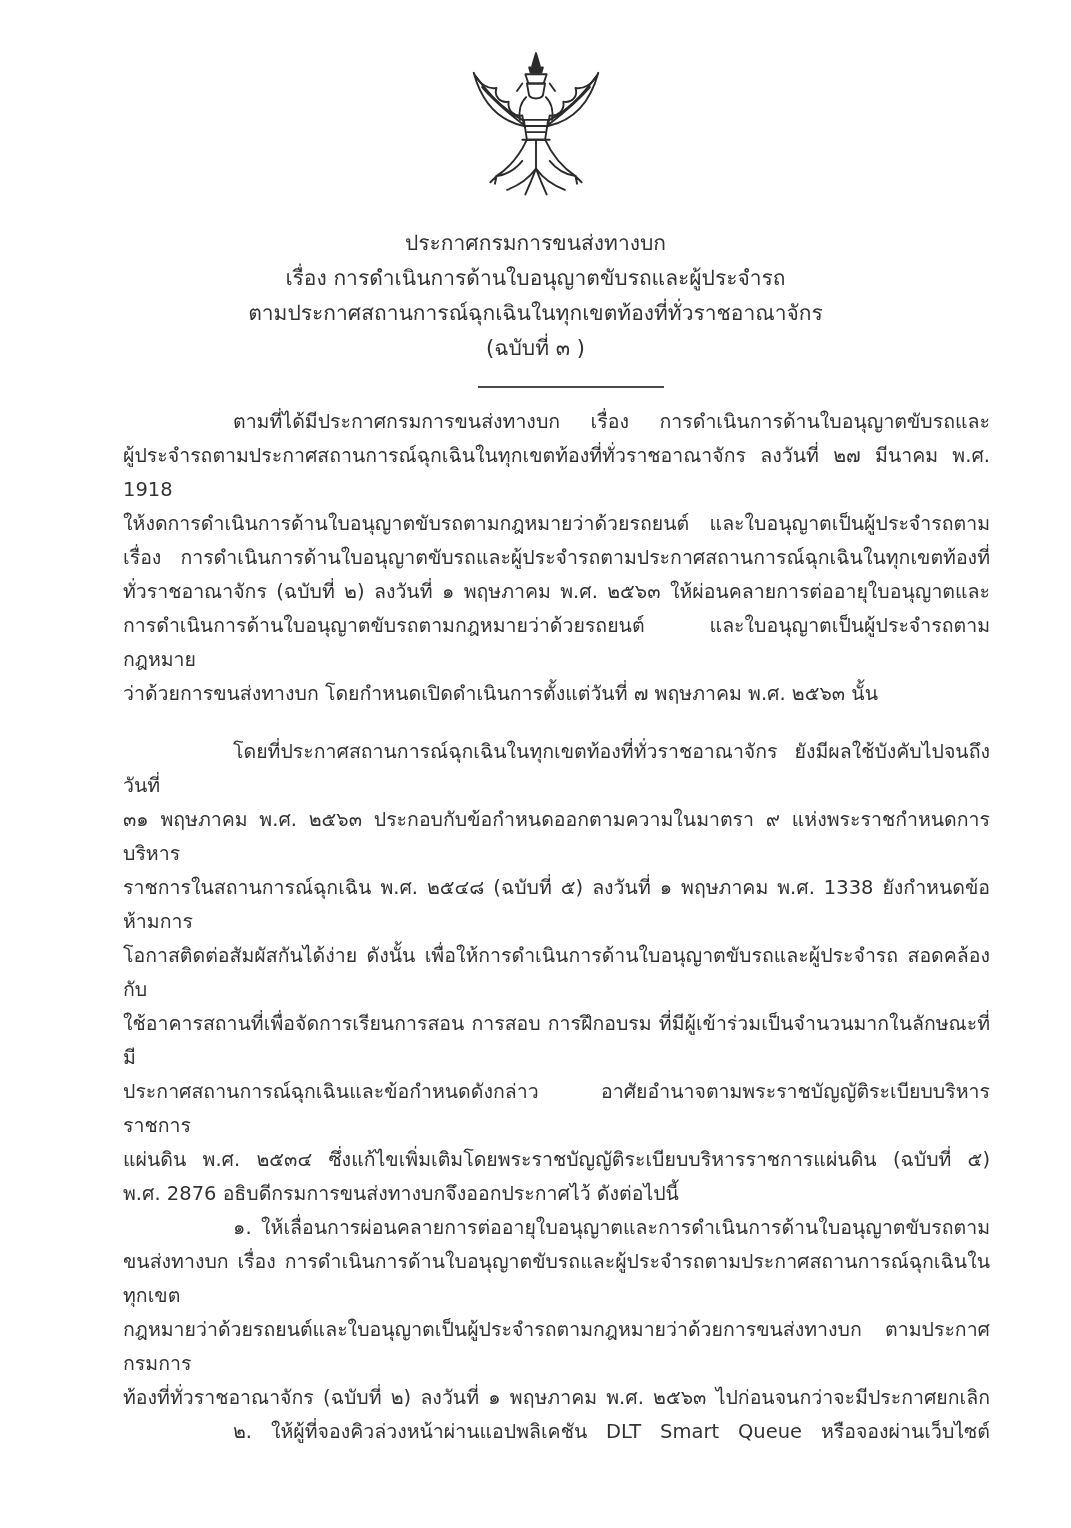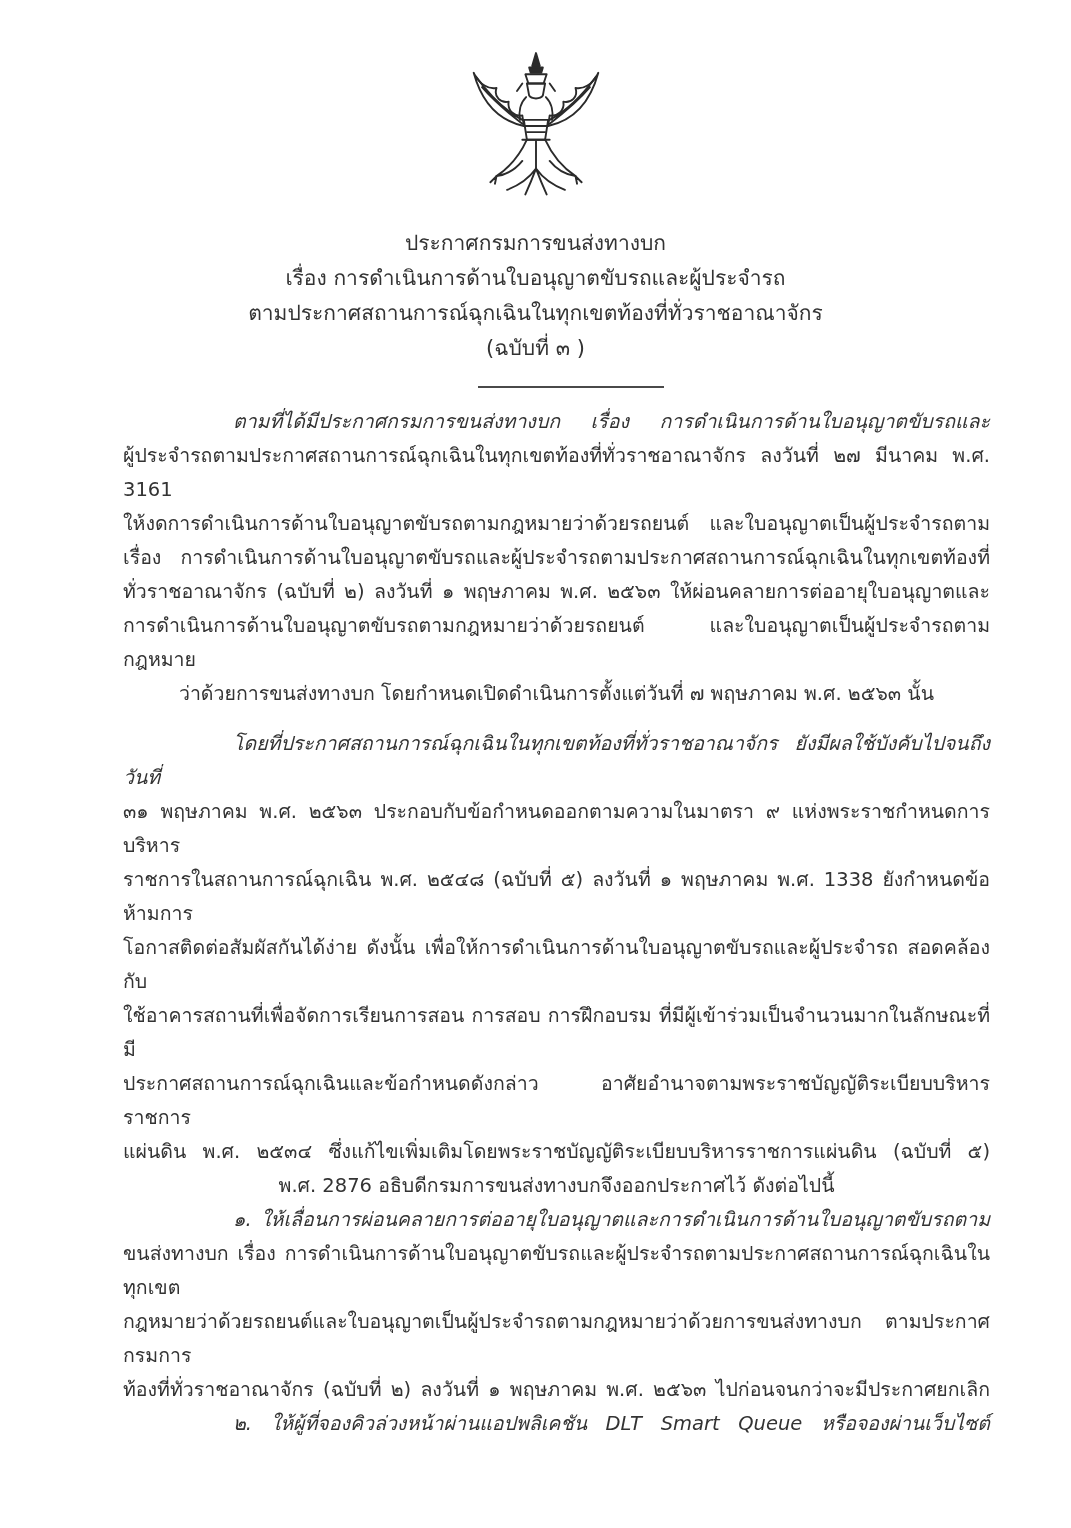--- a/index.html
+++ b/index.html
@@ -29,29 +29,29 @@
   .divider{
     width:186px;height:2px;background:var(--divider);
     margin:20px 0 0 478px;
   }
   .body-block{
     margin:17px 81px 0 123px; 
     font-size:19.5px;
   }
   .bline{
     line-height:34px;
-    text-align:center;
+    text-align:left;
     color:var(--text);
   }
   .bline.fill{
     text-align:justify;
     text-align-last:justify;
   }
-  .bline.ind{text-indent:110px;font-style:italic;}
-  .pgap{margin-top:16px;}
+  .bline.ind{text-indent:110px;}
+  .pgap{margin-top:24px;}
 </style>
 </head>
 <body>
 
 <div class="page">
 
   <div class="emblem-wrap">
     <svg width="168" height="152" viewBox="0 0 220 200" aria-hidden="true">
       <g stroke="#2b2b2b" fill="none" stroke-width="2.5" stroke-linejoin="round" stroke-linecap="round">
 
@@ -86,21 +86,21 @@
     <div class="title-line">ประกาศกรมการขนส่งทางบก</div>
     <div class="title-line">เรื่อง การดำเนินการด้านใบอนุญาตขับรถและผู้ประจำรถ</div>
     <div class="title-line">ตามประกาศสถานการณ์ฉุกเฉินในทุกเขตท้องที่ทั่วราชอาณาจักร</div>
     <div class="title-line">(ฉบับที่ ๓ )</div>
   </div>
 
   <div class="divider"></div>
 
   <div class="body-block">
     <div class="bline fill ind">ตามที่ได้มีประกาศกรมการขนส่งทางบก เรื่อง การดำเนินการด้านใบอนุญาตขับรถและ</div>
-    <div class="bline fill">ผู้ประจำรถตามประกาศสถานการณ์ฉุกเฉินในทุกเขตท้องที่ทั่วราชอาณาจักร ลงวันที่ ๒๗ มีนาคม พ.ศ. 3161</div>
+    <div class="bline fill">ผู้ประจำรถตามประกาศสถานการณ์ฉุกเฉินในทุกเขตท้องที่ทั่วราชอาณาจักร ลงวันที่ ๒๗ มีนาคม พ.ศ. 1918</div>
     <div class="bline fill">ให้งดการดำเนินการด้านใบอนุญาตขับรถตามกฎหมายว่าด้วยรถยนต์ และใบอนุญาตเป็นผู้ประจำรถตาม</div>
     <div class="bline fill">เรื่อง การดำเนินการด้านใบอนุญาตขับรถและผู้ประจำรถตามประกาศสถานการณ์ฉุกเฉินในทุกเขตท้องที่</div>
     <div class="bline fill">ทั่วราชอาณาจักร (ฉบับที่ ๒) ลงวันที่ ๑ พฤษภาคม พ.ศ. ๒๕๖๓ ให้ผ่อนคลายการต่ออายุใบอนุญาตและ</div>
     <div class="bline fill">การดำเนินการด้านใบอนุญาตขับรถตามกฎหมายว่าด้วยรถยนต์ และใบอนุญาตเป็นผู้ประจำรถตามกฎหมาย</div>
     <div class="bline">ว่าด้วยการขนส่งทางบก โดยกำหนดเปิดดำเนินการตั้งแต่วันที่ ๗ พฤษภาคม พ.ศ. ๒๕๖๓ นั้น</div>
 
     <div class="bline fill ind pgap">โดยที่ประกาศสถานการณ์ฉุกเฉินในทุกเขตท้องที่ทั่วราชอาณาจักร ยังมีผลใช้บังคับไปจนถึงวันที่</div>
     <div class="bline fill">๓๑ พฤษภาคม พ.ศ. ๒๕๖๓ ประกอบกับข้อกำหนดออกตามความในมาตรา ๙ แห่งพระราชกำหนดการบริหาร</div>
     <div class="bline fill">ราชการในสถานการณ์ฉุกเฉิน พ.ศ. ๒๕๔๘ (ฉบับที่ ๕) ลงวันที่ ๑ พฤษภาคม พ.ศ. 1338 ยังกำหนดข้อห้ามการ</div>
     <div class="bline fill">โอกาสติดต่อสัมผัสกันได้ง่าย ดังนั้น เพื่อให้การดำเนินการด้านใบอนุญาตขับรถและผู้ประจำรถ สอดคล้องกับ</div>

